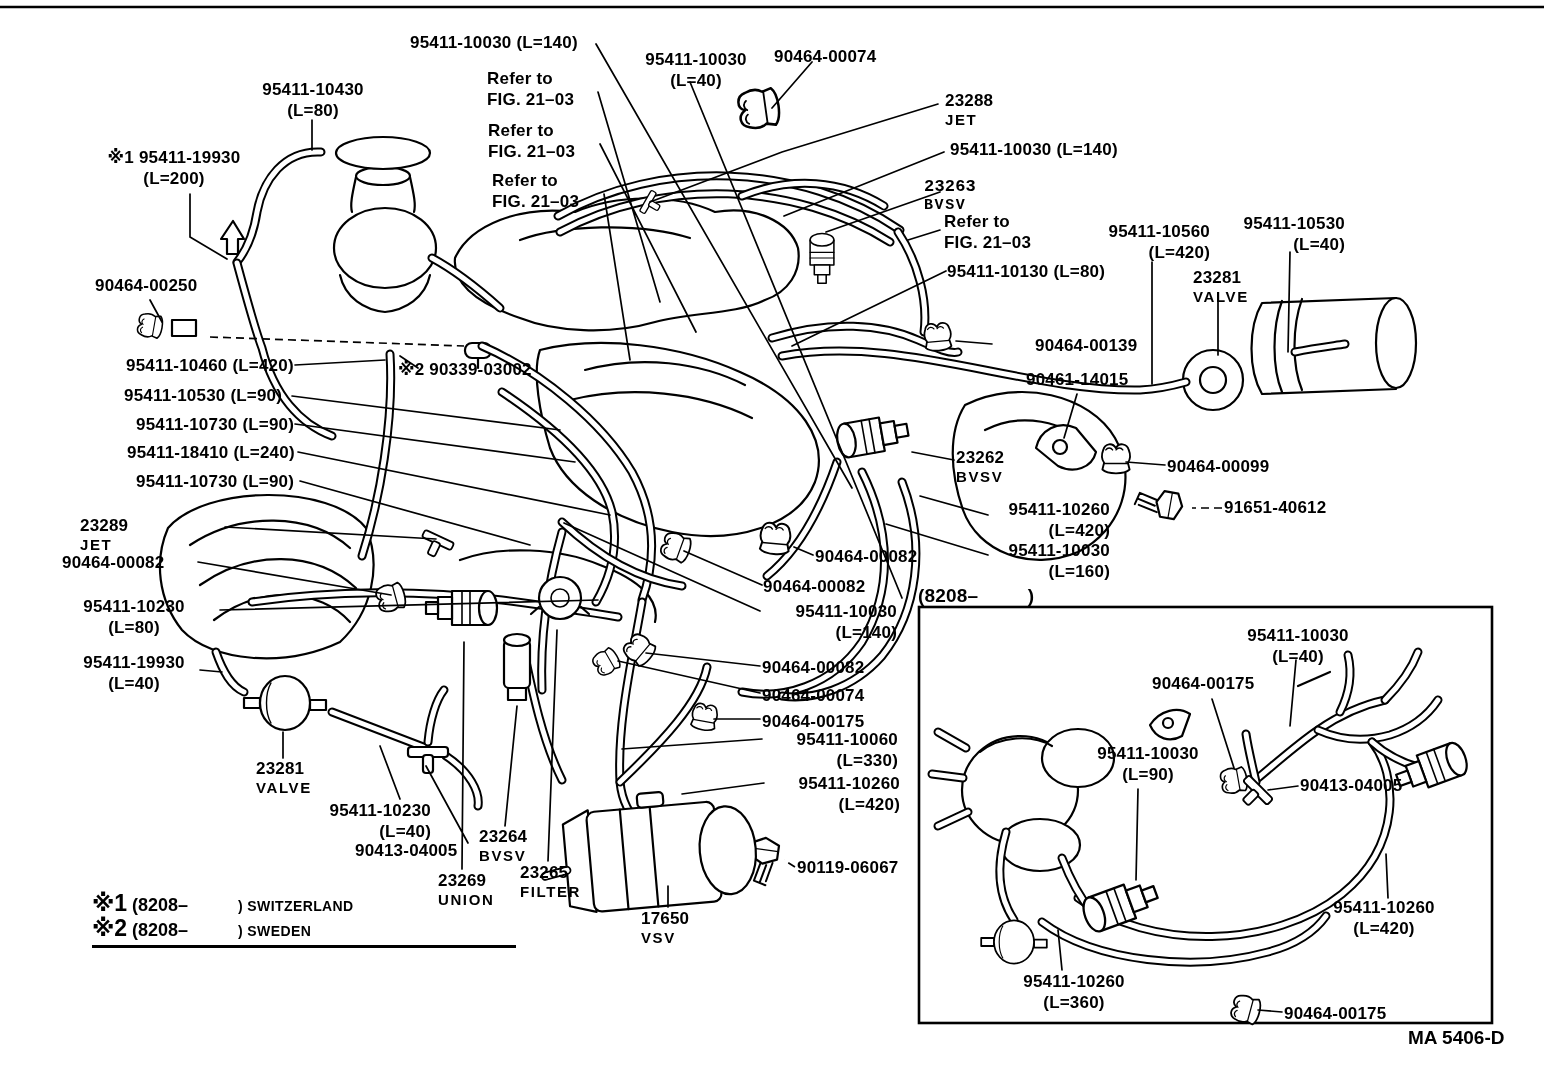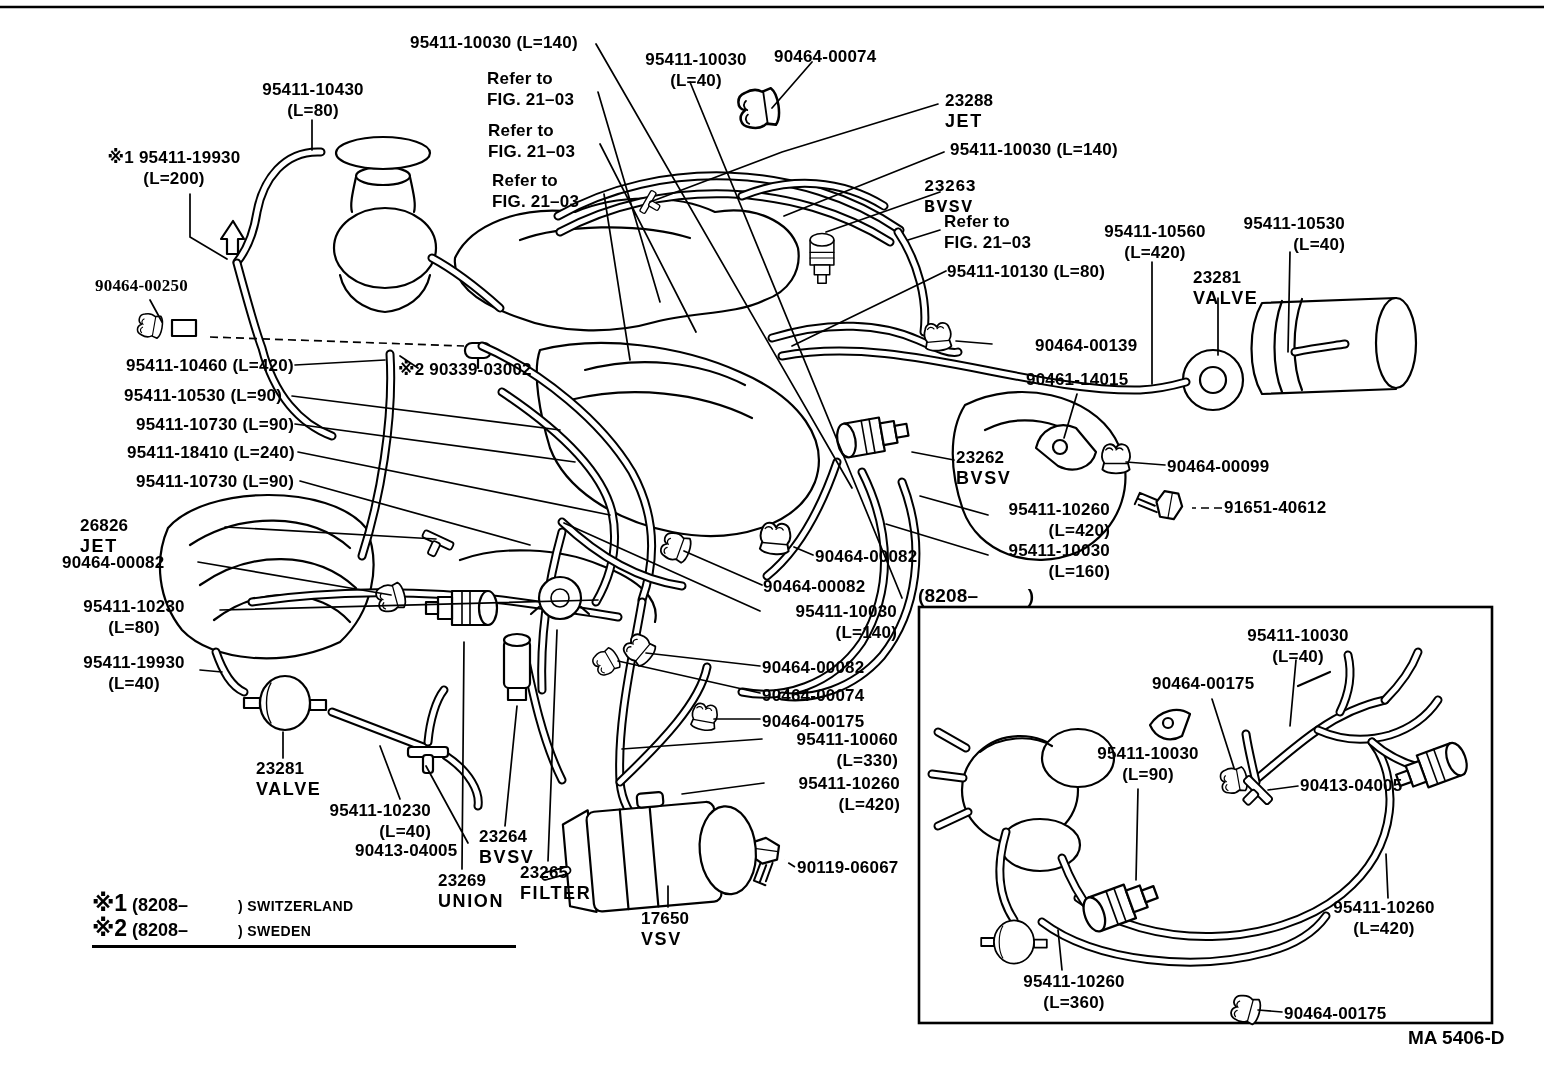--- a/index.html
+++ b/index.html
@@ -10,21 +10,21 @@
   .thin{fill:none;stroke:#000;stroke-width:2.2;stroke-linecap:round;stroke-linejoin:round;}
   .part{fill:#fff;stroke:#000;stroke-width:2.2;stroke-linejoin:round;}
   .hose{fill:none;stroke:#000;stroke-width:9;stroke-linecap:round;}
   .hose-core{fill:none;stroke:#fff;stroke-width:5;stroke-linecap:round;}
   .lead{fill:none;stroke:#000;stroke-width:1.7;stroke-linecap:round;}
   .lead-dash{fill:none;stroke:#000;stroke-width:1.7;stroke-dasharray:8 5;}
   .frame{fill:none;stroke:#000;stroke-width:2.6;}
   
   .callout{position:absolute;font-weight:bold;font-size:17px;line-height:1.22;
            white-space:pre;letter-spacing:0.2px;}
-  .callout .small{font-size:18px;line-height:1.1;letter-spacing:1.6px;}
+  .callout .small{font-size:15px;line-height:1.1;letter-spacing:1.6px;}
   
   .legend{position:absolute;left:92px;top:890px;width:424px;border-bottom:3px solid #000;
           padding-bottom:5px;}
   .legend-row{display:flex;align-items:baseline;height:25px;}
   .legend-mark{font-weight:bold;font-size:23px;width:40px;}
   .legend-range{font-weight:bold;font-size:18px;width:106px;white-space:pre;}
   .legend-rest{font-weight:bold;font-size:14px;letter-spacing:0.4px;}
   .figure-code{position:absolute;left:1408px;top:1027px;font-weight:bold;font-size:19px;}
 </style>
 </head>
@@ -257,48 +257,48 @@
       </g>
       <g>
         <path class="lead" d="M1296,660 L1290,726 M1212,699 L1234,768 M1138,789 L1136,880 M1298,786 L1268,790 M1388,898 L1386,854 M1062,970 L1058,930 M1282,1012 L1258,1010"></path>
       </g>
     </g>
   </svg>
 
   <div>
       <div class="callout" style="left: 262px; top: 80px; width: 102px; text-align: center;"><div>95411-10430</div><div>(L=80)</div></div>
       <div class="callout" style="left: 100px; top: 148px; width: 148px; text-align: center;"><div>※1 95411-19930</div><div>(L=200)</div></div>
-      <div class="callout" style="left: 95px; top: 276px; font-family: Liberation Serif, serif;"><div>90464-00250</div></div>
+      <div class="callout" style="left: 95px; top: 276px;"><div>90464-00250</div></div>
       <div class="callout" style="left: 410px; top: 33px;"><div>95411-10030 (L=140)</div></div>
       <div class="callout" style="left: 487px; top: 69px;"><div>Refer to</div><div>FIG. 21–03</div></div>
       <div class="callout" style="left: 488px; top: 121px;"><div>Refer to</div><div>FIG. 21–03</div></div>
       <div class="callout" style="left: 492px; top: 171px;"><div>Refer to</div><div>FIG. 21–03</div></div>
       <div class="callout" style="left: 643px; top: 50px; width: 106px; text-align: center;"><div>95411-10030</div><div>(L=40)</div></div>
       <div class="callout" style="left: 774px; top: 47px;"><div>90464-00074</div></div>
       <div class="callout" style="left: 945px; top: 91px;"><div>23288</div><div class="small">JET</div></div>
       <div class="callout" style="left: 950px; top: 140px;"><div>95411-10030 (L=140)</div></div>
       <div class="callout" style="left: 924px; top: 177px; font-family: Liberation Mono, monospace;"><div>23263</div><div class="small">BVSV</div></div>
       <div class="callout" style="left: 944px; top: 212px;"><div>Refer to</div><div>FIG. 21–03</div></div>
       <div class="callout" style="left: 947px; top: 262px;"><div>95411-10130 (L=80)</div></div>
-      <div class="callout" style="left: 1100px; top: 222px; width: 110px; text-align: center;"><div>95411-10560</div><div>(L=420)</div></div>
+      <div class="callout" style="left: 1100px; top: 222px; width: 110px; text-align: right;"><div>95411-10560</div><div>(L=420)</div></div>
       <div class="callout" style="left: 1233px; top: 214px; width: 112px; text-align: right;"><div>95411-10530</div><div>(L=40)</div></div>
       <div class="callout" style="left: 1193px; top: 268px;"><div>23281</div><div class="small">VALVE</div></div>
       <div class="callout" style="left: 1035px; top: 336px;"><div>90464-00139</div></div>
       <div class="callout" style="left: 1026px; top: 370px;"><div>90461-14015</div></div>
       <div class="callout" style="left: 956px; top: 448px;"><div>23262</div><div class="small">BVSV</div></div>
       <div class="callout" style="left: 1167px; top: 457px;"><div>90464-00099</div></div>
       <div class="callout" style="left: 1224px; top: 498px;"><div>91651-40612</div></div>
       <div class="callout" style="left: 988px; top: 500px; width: 122px; text-align: right;"><div>95411-10260</div><div>(L=420)</div></div>
       <div class="callout" style="left: 988px; top: 541px; width: 122px; text-align: right;"><div>95411-10030</div><div>(L=160)</div></div>
       <div class="callout" style="left: 126px; top: 356px;"><div>95411-10460 (L=420)</div></div>
       <div class="callout" style="left: 124px; top: 386px;"><div>95411-10530 (L=90)</div></div>
       <div class="callout" style="left: 136px; top: 415px;"><div>95411-10730 (L=90)</div></div>
       <div class="callout" style="left: 127px; top: 443px;"><div>95411-18410 (L=240)</div></div>
       <div class="callout" style="left: 136px; top: 472px;"><div>95411-10730 (L=90)</div></div>
-      <div class="callout" style="left: 80px; top: 516px;"><div>26826</div><div class="small">JET</div></div>
+      <div class="callout" style="left: 80px; top: 516px;"><div>23289</div><div class="small">JET</div></div>
       <div class="callout" style="left: 62px; top: 553px;"><div>90464-00082</div></div>
       <div class="callout" style="left: 58px; top: 597px; width: 152px; text-align: center;"><div>95411-10230</div><div>(L=80)</div></div>
       <div class="callout" style="left: 58px; top: 653px; width: 152px; text-align: center;"><div>95411-19930</div><div>(L=40)</div></div>
       <div class="callout" style="left: 256px; top: 759px;"><div>23281</div><div class="small">VALVE</div></div>
       <div class="callout" style="left: 301px; top: 801px; width: 130px; text-align: right;"><div>95411-10230</div><div>(L=40)</div></div>
       <div class="callout" style="left: 355px; top: 841px;"><div>90413-04005</div></div>
       <div class="callout" style="left: 479px; top: 827px;"><div>23264</div><div class="small">BVSV</div></div>
       <div class="callout" style="left: 438px; top: 871px;"><div>23269</div><div class="small">UNION</div></div>
       <div class="callout" style="left: 520px; top: 863px;"><div>23265</div><div class="small">FILTER</div></div>
       <div class="callout" style="left: 641px; top: 909px;"><div>17650</div><div class="small">VSV</div></div>

